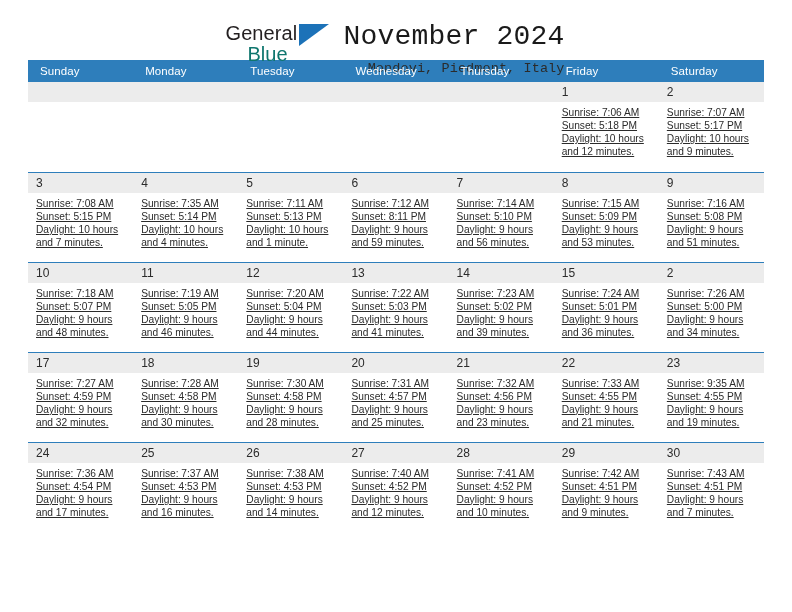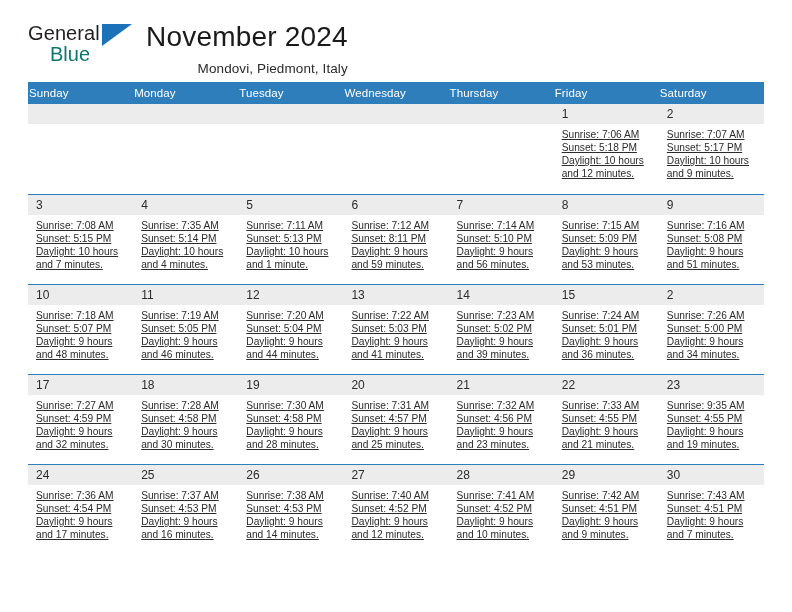--- a/index.html
+++ b/index.html
@@ -17,24 +17,24 @@
   }
   .page {
     width: 792px;
     height: 612px;
     position: relative;
     padding: 0 28px;
   }
 
   
   .header {
-    height: 82px;
+    height: 60px;
     display: flex;
     align-items: flex-start;
-    justify-content: flex-start;
+    justify-content: center;
     padding-top: 22px;
   }
   .logo {
     position: relative;
     width: 118px;
     height: 48px;
     user-select: none;
   }
   .logo-general {
     position: absolute;
@@ -58,20 +58,21 @@
     position: absolute;
     left: 22px;
     top: 21px;
     font-size: 20px;
     color: #0f766e;
     font-family: "Liberation Sans", sans-serif;
   }
   .title-block {
     text-align: right;
     padding-right: 2px;
+    font-family: Liberation Mono, monospace;
   }
   .cal-title {
     font-size: 28px;
     font-weight: normal;
     color: #1a1a1a;
     line-height: 1.08;
     letter-spacing: 0.2px;
   }
   .cal-subtitle {
     font-size: 13.5px;
@@ -85,21 +86,21 @@
     width: 736px;
     border-collapse: collapse;
     table-layout: fixed;
   }
   .calendar th {
     background: #2e7ebb;
     color: #ffffff;
     font-weight: normal;
     font-size: 11.5px;
     text-align: left;
-    padding: 5px 0 5px 1px;
+    padding: 5px 0 5px 12px;
     height: 17px;
     border: none;
     letter-spacing: 0.1px;
   }
   .weekrow > td {
     vertical-align: top;
     padding: 0;
     border: none;
     border-top: 1.6px solid #2e7ebb;
     height: 90px;

